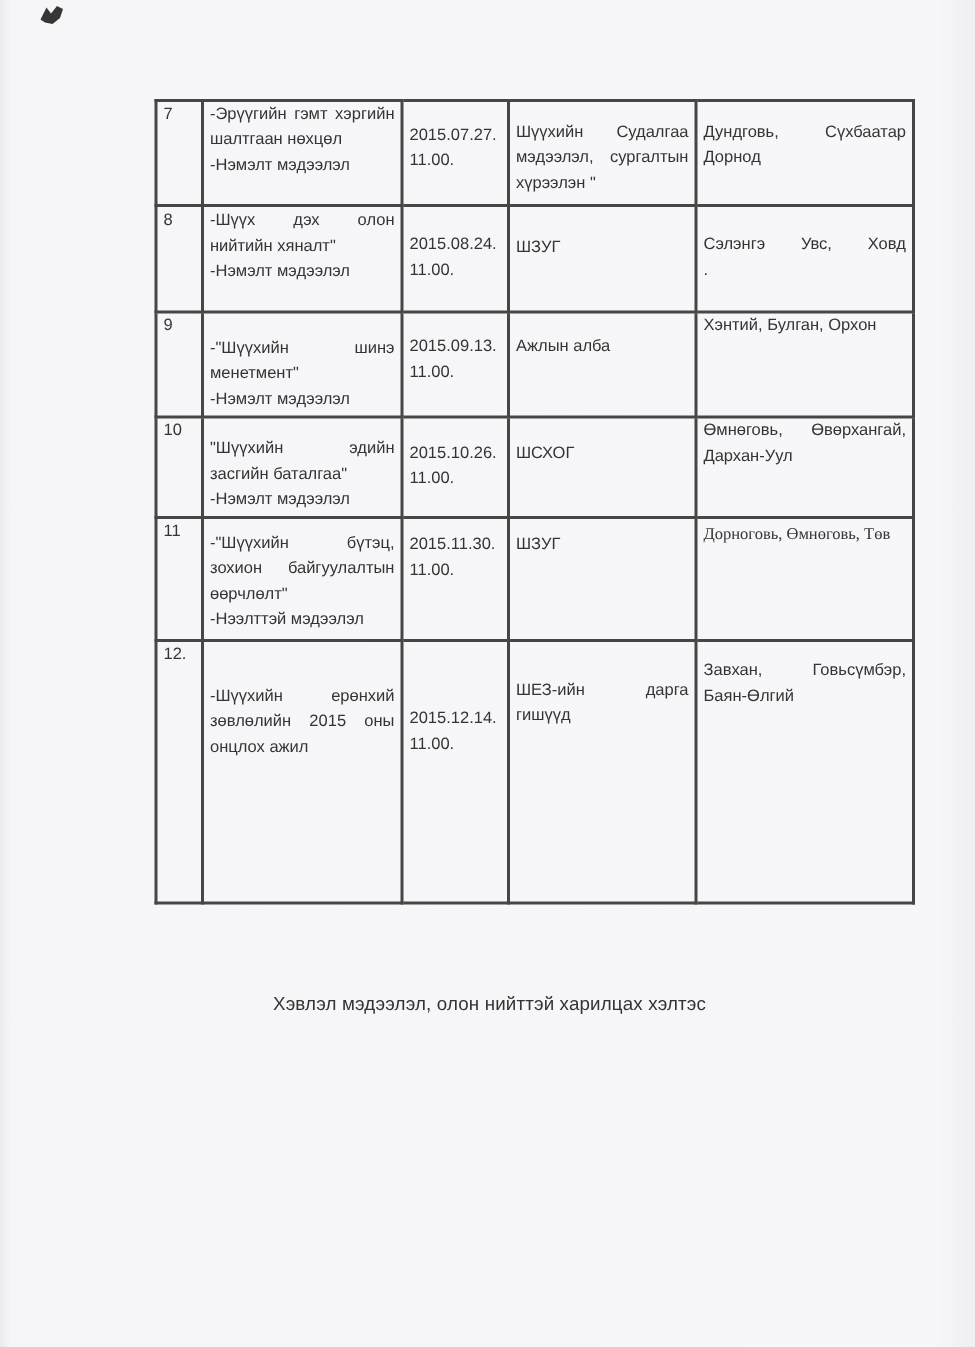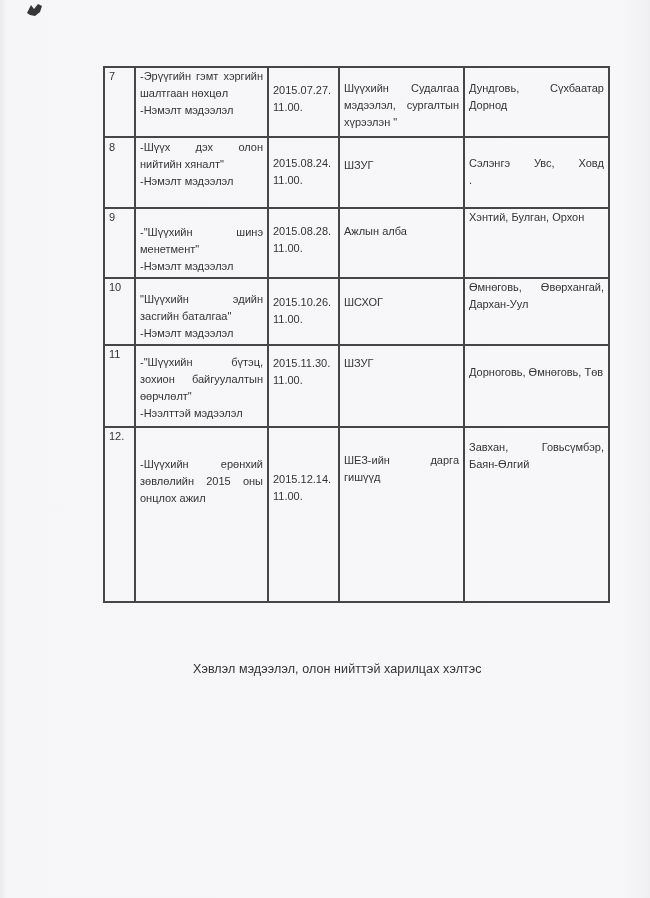--- a/index.html
+++ b/index.html
@@ -56,21 +56,21 @@
     text-align: justify;
   }
   .col-num .para, .col-date .para {
     text-align: left;
   }
   .para.stretch {
     text-align-last: justify;
   }
   .footer-note {
     position: absolute;
-    left: 193px;
+    left: 182px;
     top: 661px;
     font-size: 12.5px;
     line-height: 16px;
     color: #333333;
     letter-spacing: 0.1px;
   }
 </style>
 </head>
 <body>
 
@@ -130,21 +130,21 @@
         </tr>
         <tr style="height: 69px;">
           <td class="col-num" style="padding-top: 0px;">
             <div class="para">9</div>
           </td>
           <td class="col-topic" style="padding-top: 15px;">
             <div class="para">-"Шүүхийн шинэ менетмент"</div>
             <div class="para">-Нэмэлт мэдээлэл</div>
           </td>
           <td class="col-date" style="padding-top: 14px;">
-            <div class="para">2015.08.28.</div>
+            <div class="para">2015.09.13.</div>
             <div class="para">11.00.</div>
           </td>
           <td class="col-org" style="padding-top: 14px;">
             <div class="para">Ажлын алба</div>
           </td>
           <td class="col-reg" style="padding-top: 0px;">
             <div class="para">Хэнтий, Булган, Орхон</div>
           </td>
         </tr>
         <tr style="height: 53px;">
@@ -174,21 +174,21 @@
             <div class="para">-"Шүүхийн бүтэц, зохион байгуулалтын өөрчлөлт"</div>
             <div class="para">-Нээлттэй мэдээлэл</div>
           </td>
           <td class="col-date" style="padding-top: 9px;">
             <div class="para">2015.11.30.</div>
             <div class="para">11.00.</div>
           </td>
           <td class="col-org" style="padding-top: 9px;">
             <div class="para">ШЗУГ</div>
           </td>
-          <td class="col-reg" style="padding-top: 18px;">
+          <td class="col-reg" style="padding-top: 2px; font-family: Liberation Serif, serif;">
             <div class="para">Дорноговь, Өмнөговь, Төв</div>
           </td>
         </tr>
         <tr style="height: 175px;">
           <td class="col-num" style="padding-top: 0px;">
             <div class="para">12.</div>
           </td>
           <td class="col-topic" style="padding-top: 28px;">
             <div class="para">-Шүүхийн ерөнхий зөвлөлийн 2015 оны онцлох ажил</div>
           </td>

